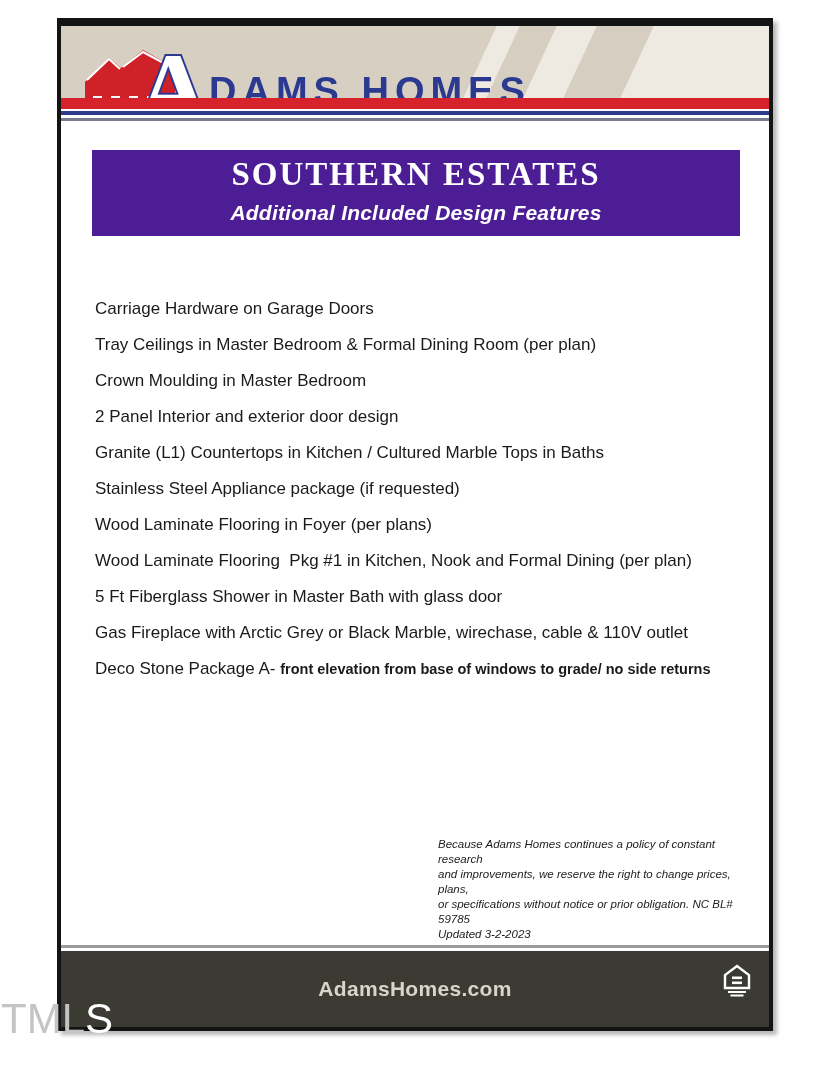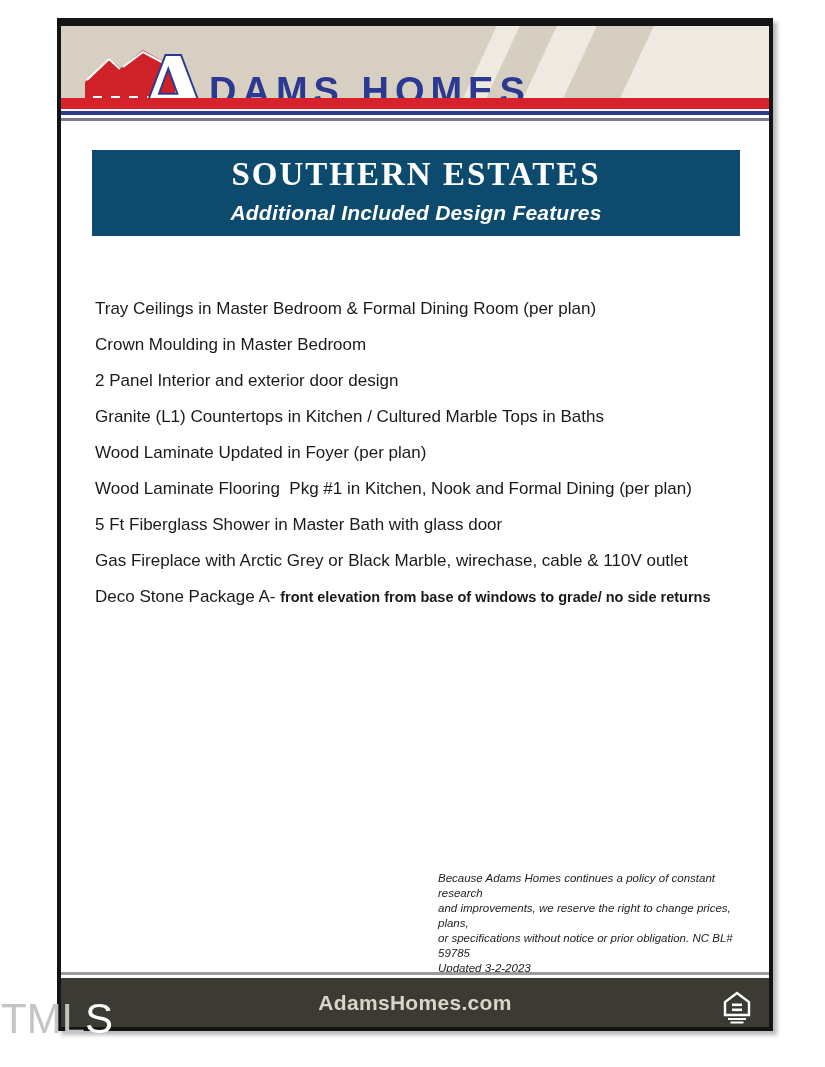--- a/index.html
+++ b/index.html
@@ -22,38 +22,38 @@
   .hdr-stripe.s1{left:442px;width:37px;}
   .hdr-stripe.s2{left:519px;width:57px;}
   .logo-svg{position:absolute;left:24px;top:20px;overflow:visible;z-index:3;}
   
   .s-red{height:11px;background:#d5222b;}
   .s-w1{height:2px;background:#ffffff;}
   .s-navy{height:4px;background:#2e3a8c;}
   .s-w2{height:3px;background:#ffffff;}
   .s-navy2{height:3px;background:#777b94;}
   
-  .banner{margin:29px 29px 0 31px;height:86px;background:#0c4a6e;
+  .banner{margin:29px 29px 0 31px;height:86px;background:#4c1d95;
     text-align:center;color:#ffffff;overflow:hidden;}
   .banner-title{padding-top:6px;font-family:"Liberation Serif",serif;
     font-weight:bold;font-size:33px;line-height:36px;letter-spacing:2px;}
   .banner-subtitle{margin-top:9px;font-weight:bold;font-size:21px;letter-spacing:0.2px;font-style:italic;}
   
   .features{margin:64px 26px 0 34px;}
   .feature-item{font-size:17px;line-height:18px;margin-bottom:18px;
     color:#1a1a1a;white-space:pre-wrap;}
   .feature-detail{font-size:14.5px;font-weight:600;}
   
-  .disclaimer{position:absolute;left:377px;top:845px;width:320px;
+  .disclaimer{position:absolute;left:377px;top:811px;width:320px;
     font-style:italic;font-size:11.5px;line-height:15px;color:#1c1c1c;}
   
   .footer{position:absolute;left:0;right:0;bottom:0;}
   .footer-sep{height:3px;background:#9b9b9b;}
   .footer-sep2{height:3px;background:#ffffff;}
-  .footer-bar{height:49px;background:#3b3b33;position:relative;
+  .footer-bar{height:76px;background:#3b3b33;position:relative;
     display:flex;align-items:center;justify-content:center;}
   .footer-site{font-size:21px;font-weight:bold;color:#d6d6cb;letter-spacing:0.3px;cursor:pointer;}
   .eho{position:absolute;right:18px;top:13px;}
   
   .watermark{position:absolute;left:1px;top:998px;z-index:10;
     font-size:42px;line-height:1;color:#c4c4c4;font-weight:400;}
   .watermark-s{color:#ffffff;}
 </style>
 </head>
 <body>
@@ -85,25 +85,27 @@
   <div class="s-navy"></div>
   <div class="s-w2"></div>
   <div class="s-navy2"></div>
 
   <div class="banner">
     <div class="banner-title">SOUTHERN ESTATES</div>
     <div class="banner-subtitle">Additional Included Design Features</div>
   </div>
 
   <div class="features">
+      <div class="feature-item"><span>Carriage Hardware on Garage Doors</span></div>
       <div class="feature-item"><span>Tray Ceilings in Master Bedroom &amp; Formal Dining Room (per plan)</span></div>
       <div class="feature-item"><span>Crown Moulding in Master Bedroom</span></div>
       <div class="feature-item"><span>2 Panel Interior and exterior door design</span></div>
       <div class="feature-item"><span>Granite (L1) Countertops in Kitchen / Cultured Marble Tops in Baths</span></div>
-      <div class="feature-item"><span>Wood Laminate Updated in Foyer (per plan)</span></div>
+      <div class="feature-item"><span>Stainless Steel Appliance package (if requested)</span></div>
+      <div class="feature-item"><span>Wood Laminate Flooring in Foyer (per plans)</span></div>
       <div class="feature-item"><span>Wood Laminate Flooring  Pkg #1 in Kitchen, Nook and Formal Dining (per plan)</span></div>
       <div class="feature-item"><span>5 Ft Fiberglass Shower in Master Bath with glass door</span></div>
       <div class="feature-item"><span>Gas Fireplace with Arctic Grey or Black Marble, wirechase, cable &amp; 110V outlet</span></div>
       <div class="feature-item"><span>Deco Stone Package A- </span><span class="feature-detail">front elevation from base of windows to grade/ no side returns</span></div>
     </div>
 
   <div class="disclaimer">
     <div>Because Adams Homes continues a policy of constant research</div>
     <div>and improvements, we reserve the right to change prices, plans,</div>
     <div>or specifications without notice or prior obligation. NC BL# 59785</div>

